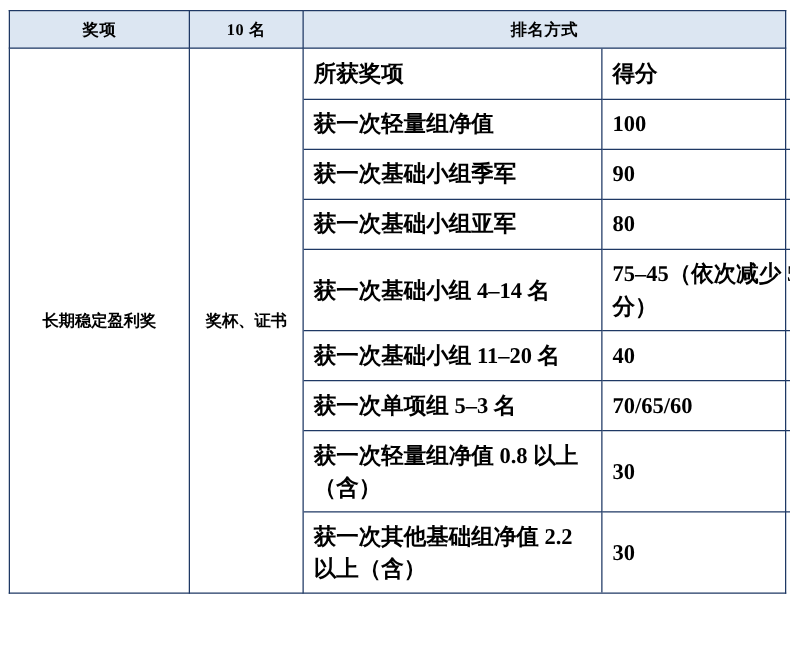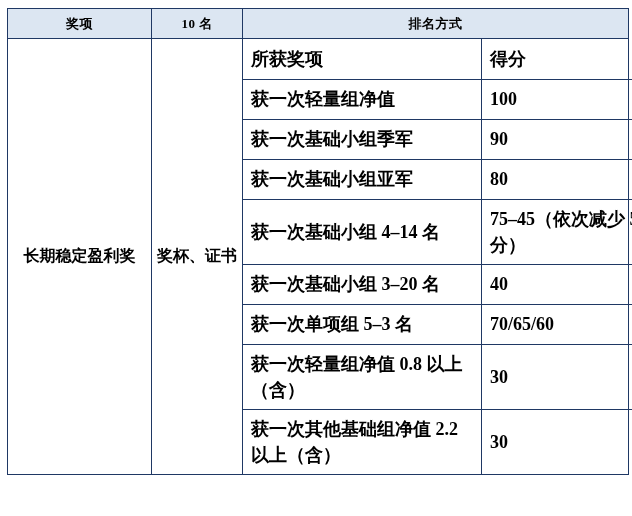--- a/index.html
+++ b/index.html
@@ -41,21 +41,21 @@
     letter-spacing: 0.5px;
   }
   .col-award { width: 143px; }
   .col-count { width: 90px; }
   .col-rank  { width: 385px; }
 
   
   .cell-award, .cell-count {
     text-align: center;
     font-weight: bold;
-    font-size: 16px;
+    font-size: 13px;
     vertical-align: middle;
   }
   
   table.inner {
     border-collapse: collapse;
     width: 100%;
     table-layout: fixed;
   }
   table.inner td {
     border: 1px solid #1f3864;
@@ -105,21 +105,21 @@
               </tr>
               <tr class="row-h">
                 <td class="c1">获一次基础小组亚军</td>
                 <td class="c2">80</td>
               </tr>
               <tr class="row-h">
                 <td class="c1">获一次基础小组 4–14 名</td>
                 <td class="c2 nowrap-sm">75–45（依次减少 5 分）</td>
               </tr>
               <tr class="row-h">
-                <td class="c1">获一次基础小组 3–20 名</td>
+                <td class="c1">获一次基础小组 11–20 名</td>
                 <td class="c2">40</td>
               </tr>
               <tr class="row-h">
                 <td class="c1">获一次单项组 5–3 名</td>
                 <td class="c2">70/65/60</td>
               </tr>
               <tr class="row-tall">
                 <td class="c1">获一次轻量组净值 0.8 以上（含）</td>
                 <td class="c2">30</td>
               </tr>

